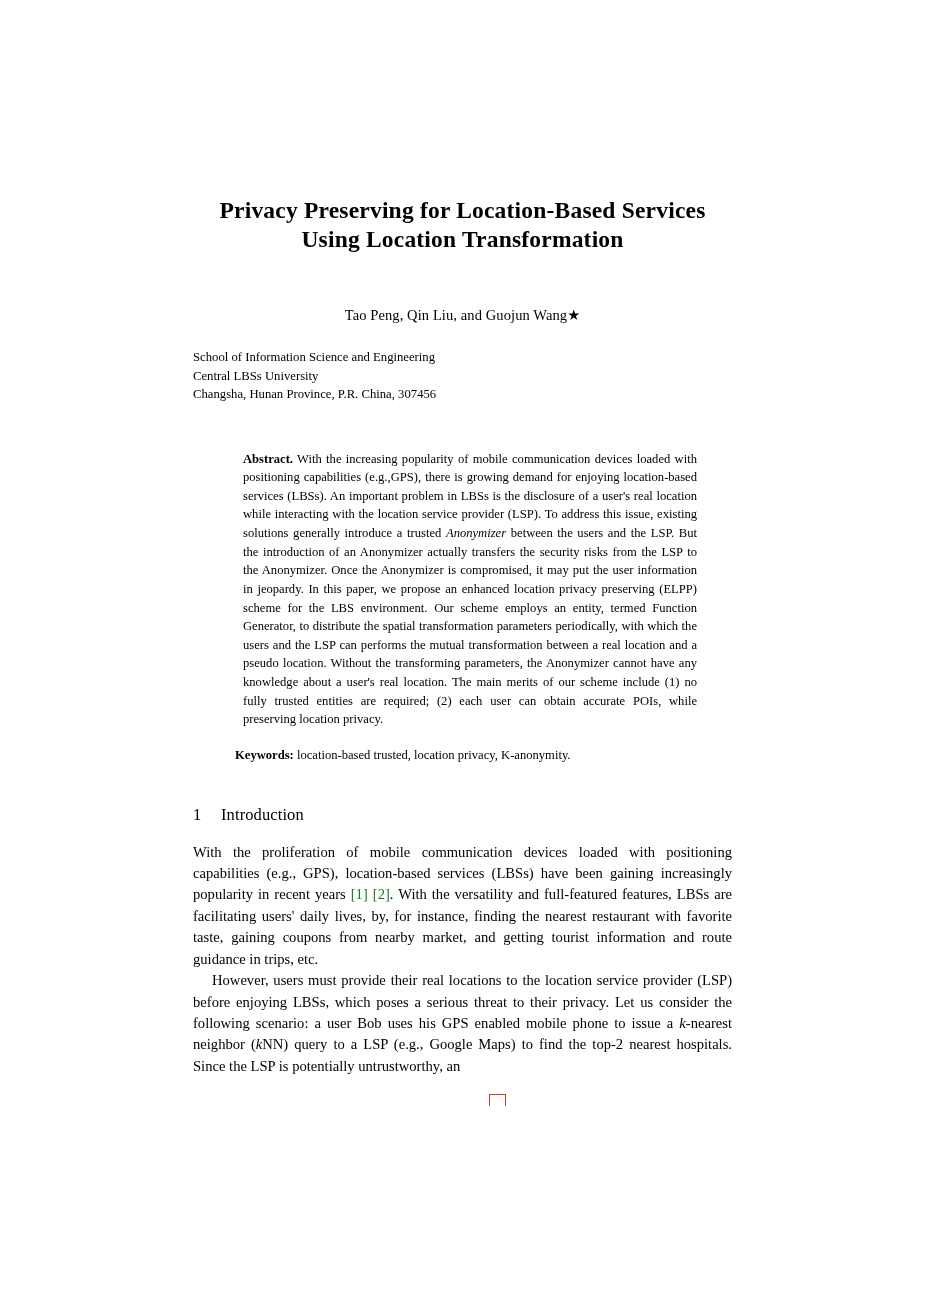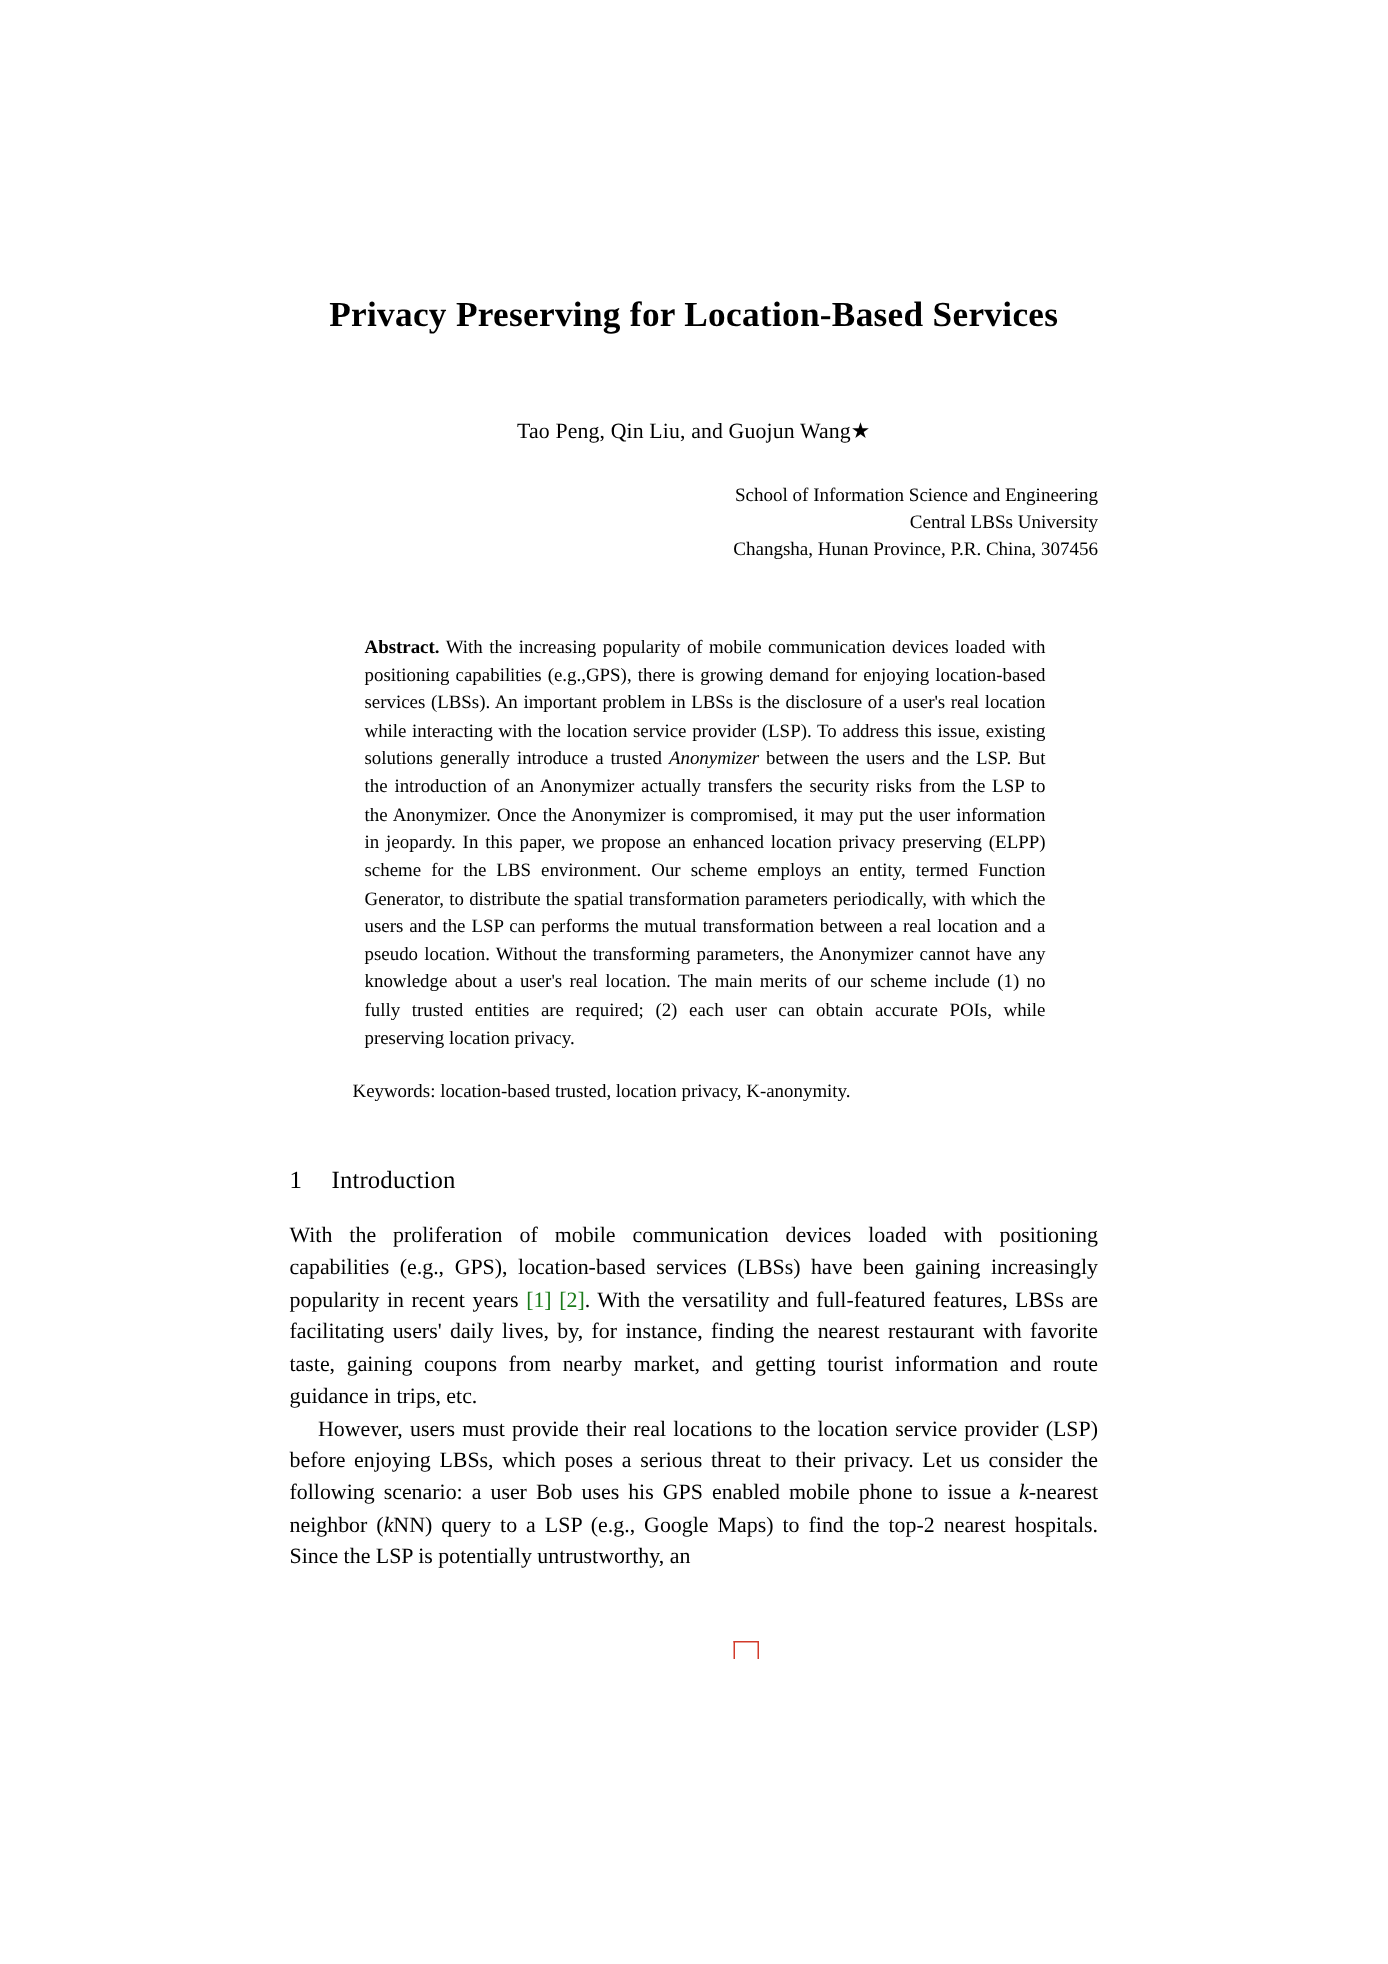--- a/index.html
+++ b/index.html
@@ -36,21 +36,21 @@
     letter-spacing: 0.2px;
     margin: 0;
   }
   .authors {
     text-align: center;
     font-size: 14.5px;
     margin-top: 54px;
     letter-spacing: 0.1px;
   }
   .affil {
-    text-align: right;
+    text-align: left;
     font-size: 12.7px;
     line-height: 1.45;
     margin-top: 24px;
   }
   .abstract-block {
     margin-top: 46px;
     margin-left: 50px;
     width: 454px;
     font-size: 12.6px;
     line-height: 1.48;
@@ -61,21 +61,21 @@
   }
   .keywords {
     margin-top: 17px;
     margin-left: 42px;
     width: 454px;
     font-size: 12.6px;
     line-height: 1.48;
     text-align: justify;
   }
   .keywords .lead {
-    font-weight: normal;
+    font-weight: bold;
   }
   .section-head {
     margin-top: 40px;
     font-size: 16.5px;
     font-weight: normal;
     letter-spacing: 0.1px;
   }
   .section-head .num {
     display: inline-block;
     width: 28px;
@@ -120,20 +120,21 @@
   }
 </style>
 </head>
 <body>
 
 <div class="page">
   <div class="content">
 
     <h1 class="title">
       <span>Privacy Preserving for Location-Based Services</span><br>
+      <span>Using Location Transformation</span>
     </h1>
 
     <div class="authors">Tao Peng, Qin Liu, and Guojun Wang★</div>
 
     <div class="affil">
       <span>School of Information Science and Engineering</span><br>
       <span>Central LBSs University</span><br>
       <span>Changsha, Hunan Province, P.R. China, 307456</span>
     </div>
 

